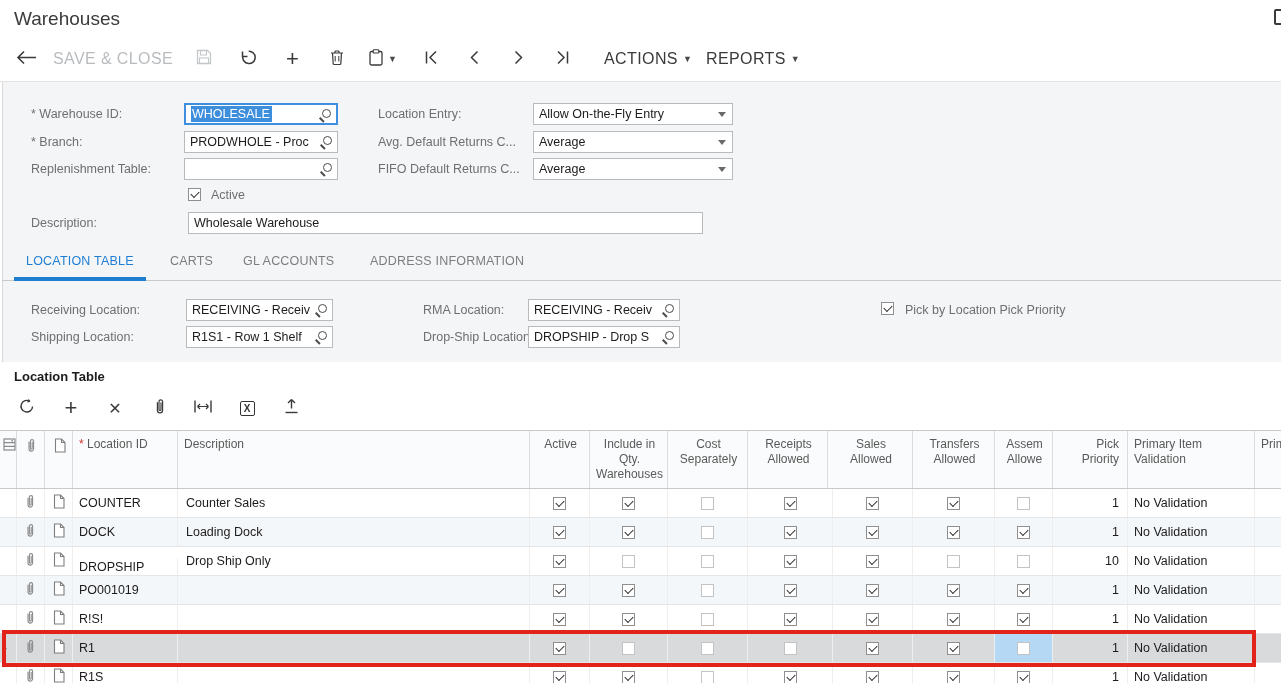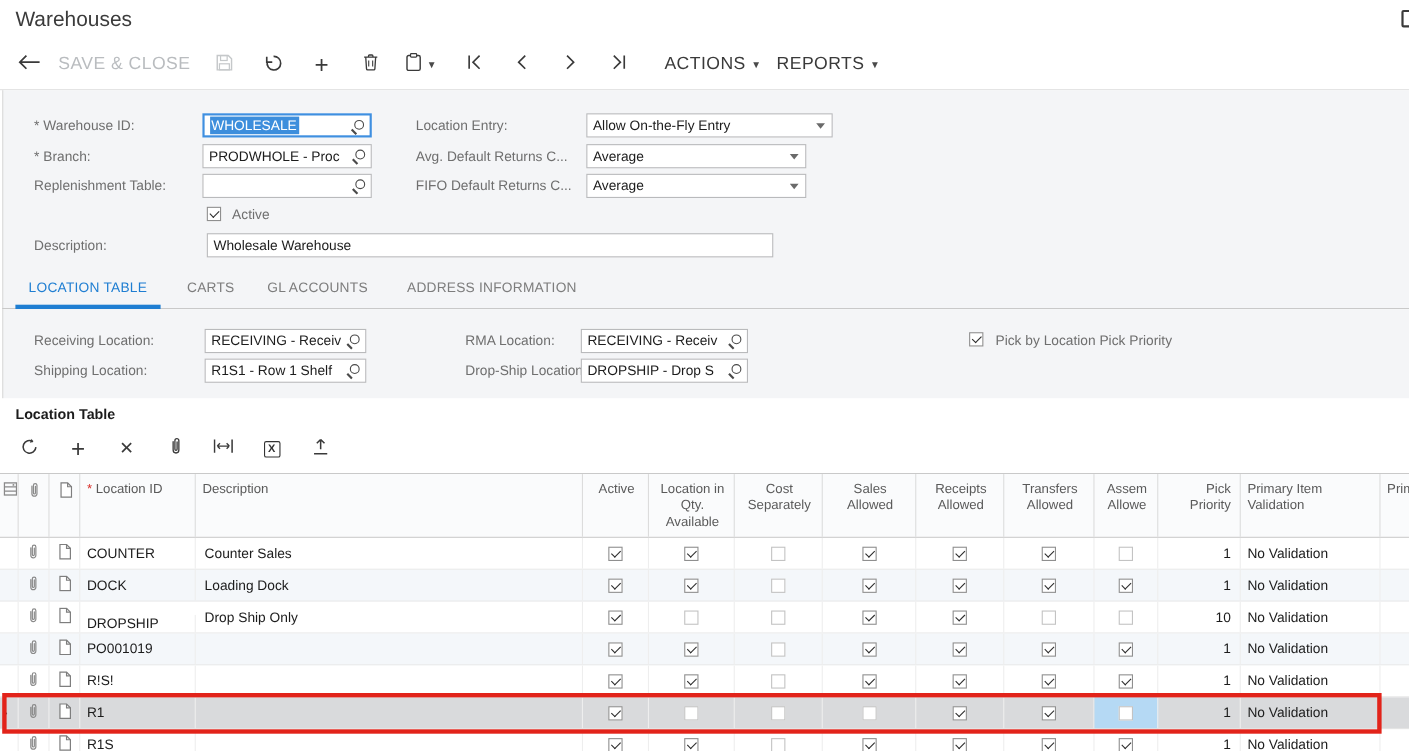--- a/index.html
+++ b/index.html
@@ -211,21 +211,21 @@
 
     <span class="cb checked" style="position:absolute;left:185px;top:106px"></span>
     <span class="cb-label" style="position:absolute;left:202px;top:106px">Active</span>
 
     <div class="flabel" style="left:28px;top:134px">Description:</div>
     <div class="field" style="left:185px;top:130px;width:515px;padding-right:6px">
       <span>Wholesale Warehouse</span>
     </div>
 
     <div class="flabel" style="left:375px;top:25px">Location Entry:</div>
-    <div class="field" style="left:530px;top:21px;width:224px">
+    <div class="field" style="left:530px;top:21px;width:200px">
       <span>Allow On-the-Fly Entry</span>
       <span class="combo-caret"></span>
     </div>
 
     <div class="flabel" style="left:375px;top:53px">Avg. Default Returns C...</div>
     <div class="field" style="left:530px;top:49px;width:200px">
       <span>Average</span>
       <span class="combo-caret"></span>
     </div>
 
@@ -329,24 +329,24 @@
         </div>
         <div class="hcell icon-c" style="width: 28px;">
           <span><svg width="12" height="15" viewBox="0 0 12 15">
               <path d="M1.5 1h6L11 4.5V14H1.5z" fill="#fff" stroke="#7e7e7e" stroke-width="1.1"></path>
               <path d="M7.5 1v3.5H11" fill="none" stroke="#7e7e7e" stroke-width="1.1"></path>
             </svg></span>
         </div>
         <div class="hcell" style="width: 105px;"><span class="req">* </span><span>Location ID</span></div>
         <div class="hcell" style="width: 352px;"><span>Description</span></div>
         <div class="hcell c" style="width: 60px;"><span>Active</span></div>
-        <div class="hcell c" style="width: 78px;"><span>Location in Qty. Available</span></div>
+        <div class="hcell c" style="width: 78px;"><span>Include in Qty. Warehouses</span></div>
         <div class="hcell c" style="width: 80px;"><span>Cost Separately</span></div>
+        <div class="hcell c" style="width: 80px;"><span>Receipts Allowed</span></div>
         <div class="hcell c" style="width: 85px;"><span>Sales Allowed</span></div>
-        <div class="hcell c" style="width: 80px;"><span>Receipts Allowed</span></div>
         <div class="hcell c" style="width: 82px;"><span>Transfers Allowed</span></div>
         <div class="hcell c" style="width: 58px;"><span>Assem Allowe</span></div>
         <div class="hcell r" style="width: 75px;"><span>Pick Priority</span></div>
         <div class="hcell" style="width: 127px;"><span>Primary Item Validation</span></div>
         <div class="hcell" style="width: 65px;"><span>Prim</span></div>
       </div>
     <div id="gbody">
         <div class="grow">
           <div class="gcell" style="width: 17px;"></div>
           <div class="gcell c" style="width: 28px;">

